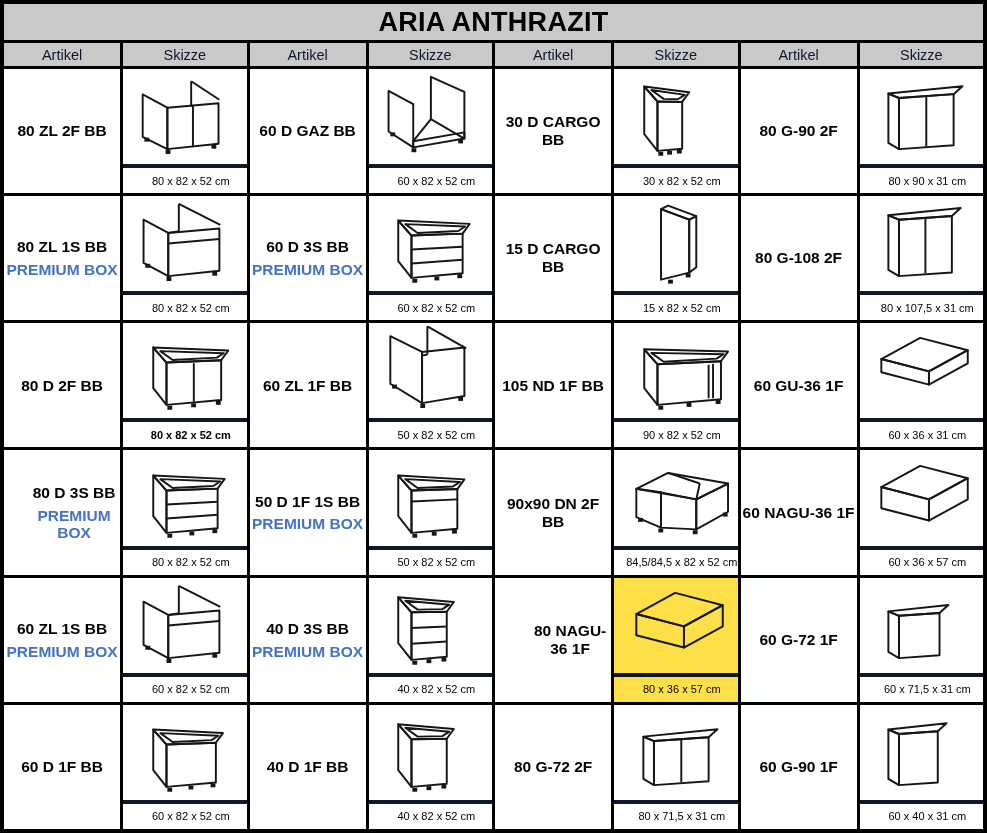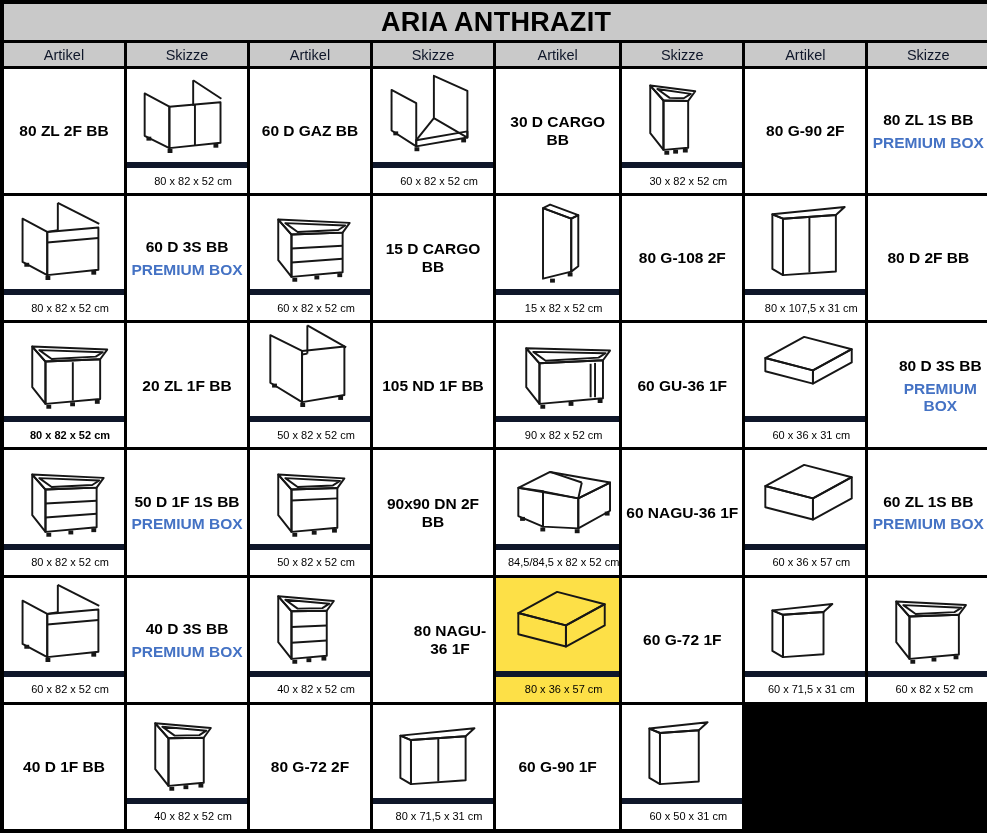--- a/index.html
+++ b/index.html
@@ -19,21 +19,21 @@
   .acell{
     background:#fff;display:flex;flex-direction:column;align-items:center;
     justify-content:center;text-align:center;gap:5px;padding:2px;
   }
   .code{font-weight:bold;font-size:15.5px;color:#000;line-height:1.15;}
   .premium{font-weight:bold;font-size:15.5px;line-height:1.1;}
   .scell{background:#fff;display:flex;flex-direction:column;min-height:0;}
   .skv{flex:1;display:flex;align-items:center;justify-content:center;min-height:0;}
   .skv svg{width:120px;height:97px;display:block;}
   .dims{
-    height:25px;flex:0 0 25px;border-top:6px solid #0f172a;
+    height:25px;flex:0 0 25px;border-top:4px solid #0f172a;
     display:flex;align-items:center;justify-content:center;
     font-size:11px;color:#000;white-space:nowrap;padding-left:12px;
   }
   .dims.b{font-weight:bold;}
 </style>
 </head>
 <body>
 
 <div class="table">
   <div class="title gray" style="background: rgb(201, 201, 201);">ARIA ANTHRAZIT</div>
@@ -93,20 +93,31 @@
           <path d="M45,95 h5.5 v4.5 h-5.5 Z" fill="#161616"></path>
           <path d="M55,93.74000000000001 h5.5 v4.5 h-5.5 Z" fill="#161616"></path>
           <path d="M66,92.48 h5.5 v4.5 h-5.5 Z" fill="#161616"></path>
         </svg>
       </div>
       <div class="dims">30 x 82 x 52 cm</div>
     </div>
     <div class="acell" style="background: rgb(255, 255, 255);">
       <div class="code">80 G-90 2F</div>
     </div>
+    <div class="scell" style="background: rgb(255, 255, 255);">
+      <div class="skv">
+        <svg viewBox="0 0 130 110">
+          <path d="M28,29 L112,20.659999999999997 L102,29.659999999999997 L40,34 Z" fill="none" stroke="#161616" stroke-width="2.2" stroke-linejoin="round"></path>
+          <path d="M28,29 L40,34 L40,92 L28,85 Z" fill="none" stroke="#161616" stroke-width="2.2" stroke-linejoin="round"></path>
+          <path d="M40,34 L102,29.659999999999997 L102,87.66 L40,92 Z" fill="none" stroke="#161616" stroke-width="2.2" stroke-linejoin="round"></path>
+          <path d="M71,32.83 L71,88.83" fill="none" stroke="#161616" stroke-width="2.2" stroke-linejoin="round"></path>
+        </svg>
+      </div>
+      <div class="dims">80 x 90 x 31 cm</div>
+    </div>
     <div class="acell" style="background: rgb(255, 255, 255);">
       <div class="code">80 ZL 1S BB</div>
       <div class="premium" style="color: rgb(68, 114, 196);">PREMIUM BOX</div>
     </div>
     <div class="scell" style="background: rgb(255, 255, 255);">
       <div class="skv">
         <svg viewBox="0 0 130 110">
           <path d="M18,28 L46,43 L46,92 L18,77 Z" fill="none" stroke="#161616" stroke-width="2.2" stroke-linejoin="round"></path>
           <path d="M46,43 L104,38 L104,86 L46,92 Z" fill="none" stroke="#161616" stroke-width="2.2" stroke-linejoin="round"></path>
           <path d="M46,55 L104,50" fill="none" stroke="#161616" stroke-width="2.2" stroke-linejoin="round"></path>
@@ -181,21 +192,21 @@
           <path d="M44,46 L106,43.42 L106,88.42 L44,94 Z" fill="none" stroke="#161616" stroke-width="2.2" stroke-linejoin="round"></path>
           <path d="M75,46.71 L75,90.21000000000001" fill="none" stroke="#161616" stroke-width="2.2" stroke-linejoin="round"></path>
           <path d="M45,95 h5.5 v4.5 h-5.5 Z" fill="#161616"></path>
           <path d="M72,92.21000000000001 h5.5 v4.5 h-5.5 Z" fill="#161616"></path>
           <path d="M100,89.42 h5.5 v4.5 h-5.5 Z" fill="#161616"></path>
         </svg>
       </div>
       <div class="dims b">80 x 82 x 52 cm</div>
     </div>
     <div class="acell" style="background: rgb(255, 255, 255);">
-      <div class="code">20 ZL 1F BB</div>
+      <div class="code">60 ZL 1F BB</div>
     </div>
     <div class="scell" style="background: rgb(255, 255, 255);">
       <div class="skv">
         <svg viewBox="0 0 130 110">
           <path d="M20,16 L56,34 L56,92 L20,70 Z" fill="none" stroke="#161616" stroke-width="2.2" stroke-linejoin="round"></path>
           <path d="M56,34 L104,29 L104,84 L56,92 Z" fill="none" stroke="#161616" stroke-width="2.2" stroke-linejoin="round"></path>
           <path d="M62,5 L62,37" fill="none" stroke="#161616" stroke-width="2.2" stroke-linejoin="round"></path>
           <path d="M62,5 L106,30" fill="none" stroke="#161616" stroke-width="2.2" stroke-linejoin="round"></path>
           <path d="M56,38 L62,37" fill="none" stroke="#161616" stroke-width="2.2" stroke-linejoin="round"></path>
           <path d="M22,71 h5.5 v4.5 h-5.5 Z" fill="#161616"></path>
@@ -368,20 +379,23 @@
     <div class="scell" style="background: rgb(255, 255, 255);">
       <div class="skv">
         <svg viewBox="0 0 130 110">
           <path d="M28,39 L96,31.78 L86,40.78 L40,44 Z" fill="none" stroke="#161616" stroke-width="2.2" stroke-linejoin="round"></path>
           <path d="M28,39 L40,44 L40,92 L28,85 Z" fill="none" stroke="#161616" stroke-width="2.2" stroke-linejoin="round"></path>
           <path d="M40,44 L86,40.78 L86,88.78 L40,92 Z" fill="none" stroke="#161616" stroke-width="2.2" stroke-linejoin="round"></path>
         </svg>
       </div>
       <div class="dims">60 x 71,5 x 31 cm</div>
     </div>
+    <div class="acell" style="background: rgb(255, 255, 255);">
+      <div class="code">60 D 1F BB</div>
+    </div>
     <div class="scell" style="background: rgb(255, 255, 255);">
       <div class="skv">
         <svg viewBox="0 0 130 110">
           <path d="M29,29 L108,32.959999999999994 L100,43.959999999999994 L44,46 Z" fill="none" stroke="#161616" stroke-width="2.2" stroke-linejoin="round"></path>
           <path d="M37,33 L103,35.959999999999994 L95,40.959999999999994 L51,43 Z" fill="none" stroke="#161616" stroke-width="2.2" stroke-linejoin="round"></path>
           <path d="M29,29 L44,46 L44,94 L29,75 Z" fill="none" stroke="#161616" stroke-width="2.2" stroke-linejoin="round"></path>
           <path d="M44,46 L100,43.959999999999994 L100,88.96 L44,94 Z" fill="none" stroke="#161616" stroke-width="2.2" stroke-linejoin="round"></path>
           <path d="M45,95 h5.5 v4.5 h-5.5 Z" fill="#161616"></path>
           <path d="M69,92.47999999999999 h5.5 v4.5 h-5.5 Z" fill="#161616"></path>
           <path d="M94,89.96 h5.5 v4.5 h-5.5 Z" fill="#161616"></path>
@@ -424,15 +438,15 @@
       <div class="code">60 G-90 1F</div>
     </div>
     <div class="scell" style="background: rgb(255, 255, 255);">
       <div class="skv">
         <svg viewBox="0 0 130 110">
           <path d="M28,29 L94,21.92 L84,30.92 L40,34 Z" fill="none" stroke="#161616" stroke-width="2.2" stroke-linejoin="round"></path>
           <path d="M28,29 L40,34 L40,92 L28,85 Z" fill="none" stroke="#161616" stroke-width="2.2" stroke-linejoin="round"></path>
           <path d="M40,34 L84,30.92 L84,88.92 L40,92 Z" fill="none" stroke="#161616" stroke-width="2.2" stroke-linejoin="round"></path>
         </svg>
       </div>
-      <div class="dims">60 x 50 x 31 cm</div>
+      <div class="dims">60 x 40 x 31 cm</div>
     </div>
   </div>
 
 </body></html>

